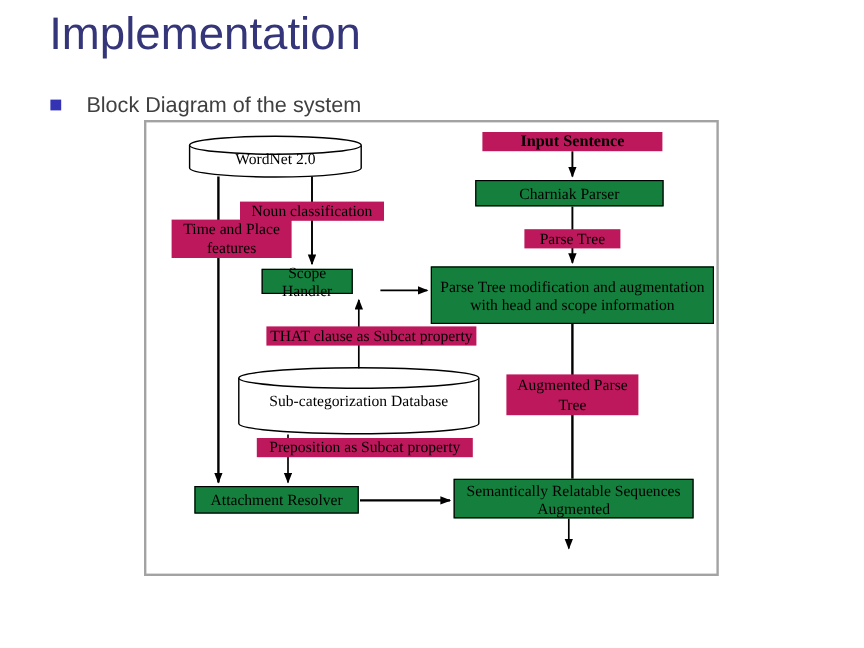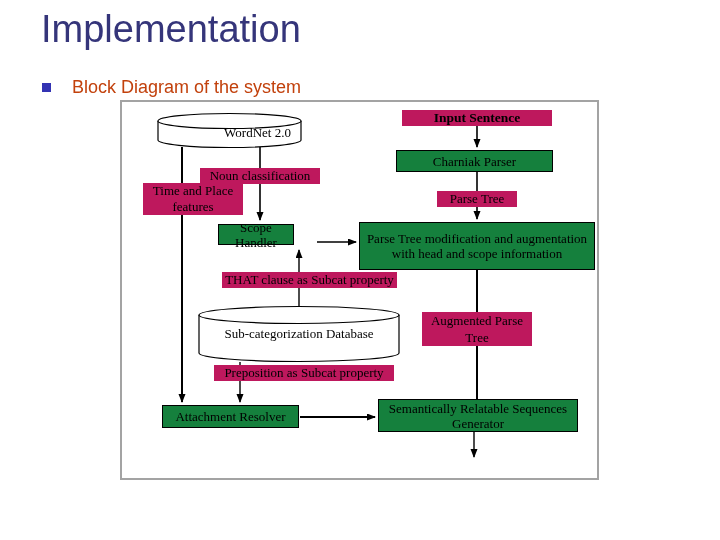--- a/index.html
+++ b/index.html
@@ -2,21 +2,21 @@
 <html><head>
 <meta charset="utf-8">
 <style>
   html,body{margin:0;padding:0;background:#fff;}
   .slide{position:relative;width:720px;height:540px;background:#ffffff;overflow:hidden;
          font-family:"Liberation Sans",sans-serif;}
   .title{position:absolute;left:41px;top:8px;font-size:38px;letter-spacing:0px;
          color:#35357a;font-weight:500;}
   .bullet-row{position:absolute;left:42px;top:77px;display:flex;align-items:center;}
   .bullet-square{width:9px;height:9px;background:#3333b3;margin-right:21px;flex:none;}
-  .bullet-text{font-size:18px;color:#c2410c;}
+  .bullet-text{font-size:18px;color:#404040;}
   .frame{position:absolute;left:120px;top:100px;width:479px;height:380px;
          border:2px solid #a3a3a3;background:#ffffff;box-sizing:border-box;}
   .canvas{position:absolute;left:0;top:0;width:475px;height:376px;}
   svg.wires{position:absolute;left:0;top:0;width:475px;height:376px;}
   .node{position:absolute;border:1px solid #000;background:#15803d;box-sizing:border-box;
         display:flex;align-items:center;justify-content:center;text-align:center;
         font-family:"Liberation Serif","DejaVu Serif",serif;font-size:13px;color:#000;
         line-height:15px;}
   .lbl{position:absolute;text-align:center;font-family:"Liberation Serif","DejaVu Serif",serif;
        font-size:13px;color:#000;background:#be185d;line-height:16px;}
@@ -79,23 +79,23 @@
       </svg>
 
       <div class="node" style="left:274px;top:48px;width:157px;height:22px;">Charniak Parser</div>
 
       <div class="node" style="left:237px;top:120px;width:236px;height:48px;line-height:15.5px;">Parse Tree modification and augmentation with head and scope information</div>
 
       <div class="node" style="left:96px;top:122px;width:76px;height:21px;">Scope Handler</div>
 
       <div class="node" style="left:40px;top:303px;width:137px;height:23px;">Attachment Resolver</div>
 
-      <div class="node" style="left:256px;top:297px;width:200px;height:33px;">Semantically Relatable Sequences Generator</div>
+      <div class="node" style="left:256px;top:297px;width:200px;height:33px;">Semantically Relatable Sequences Augmented</div>
 
-      <div class="cyl-lbl" style="left:36px;top:23px;width:143px;padding-left:28px;">WordNet 2.0</div>
+      <div class="cyl-lbl" style="left:36px;top:23px;width:143px;">WordNet 2.0</div>
 
       <div class="cyl-lbl" style="left:77px;top:224px;width:200px;">Sub-categorization Database</div>
 
       <div class="lbl bold nowrap" style="left:280px;top:8px;width:150px;font-size:13.5px;">Input Sentence</div>
 
       <div class="lbl nowrap" style="left:315px;top:89px;width:80px;">Parse Tree</div>
 
       <div class="lbl nowrap" style="left:78px;top:66px;width:120px;">Noun classification</div>
 
       <div class="lbl" style="left:21px;top:81px;width:100px;">Time and Place features</div>

